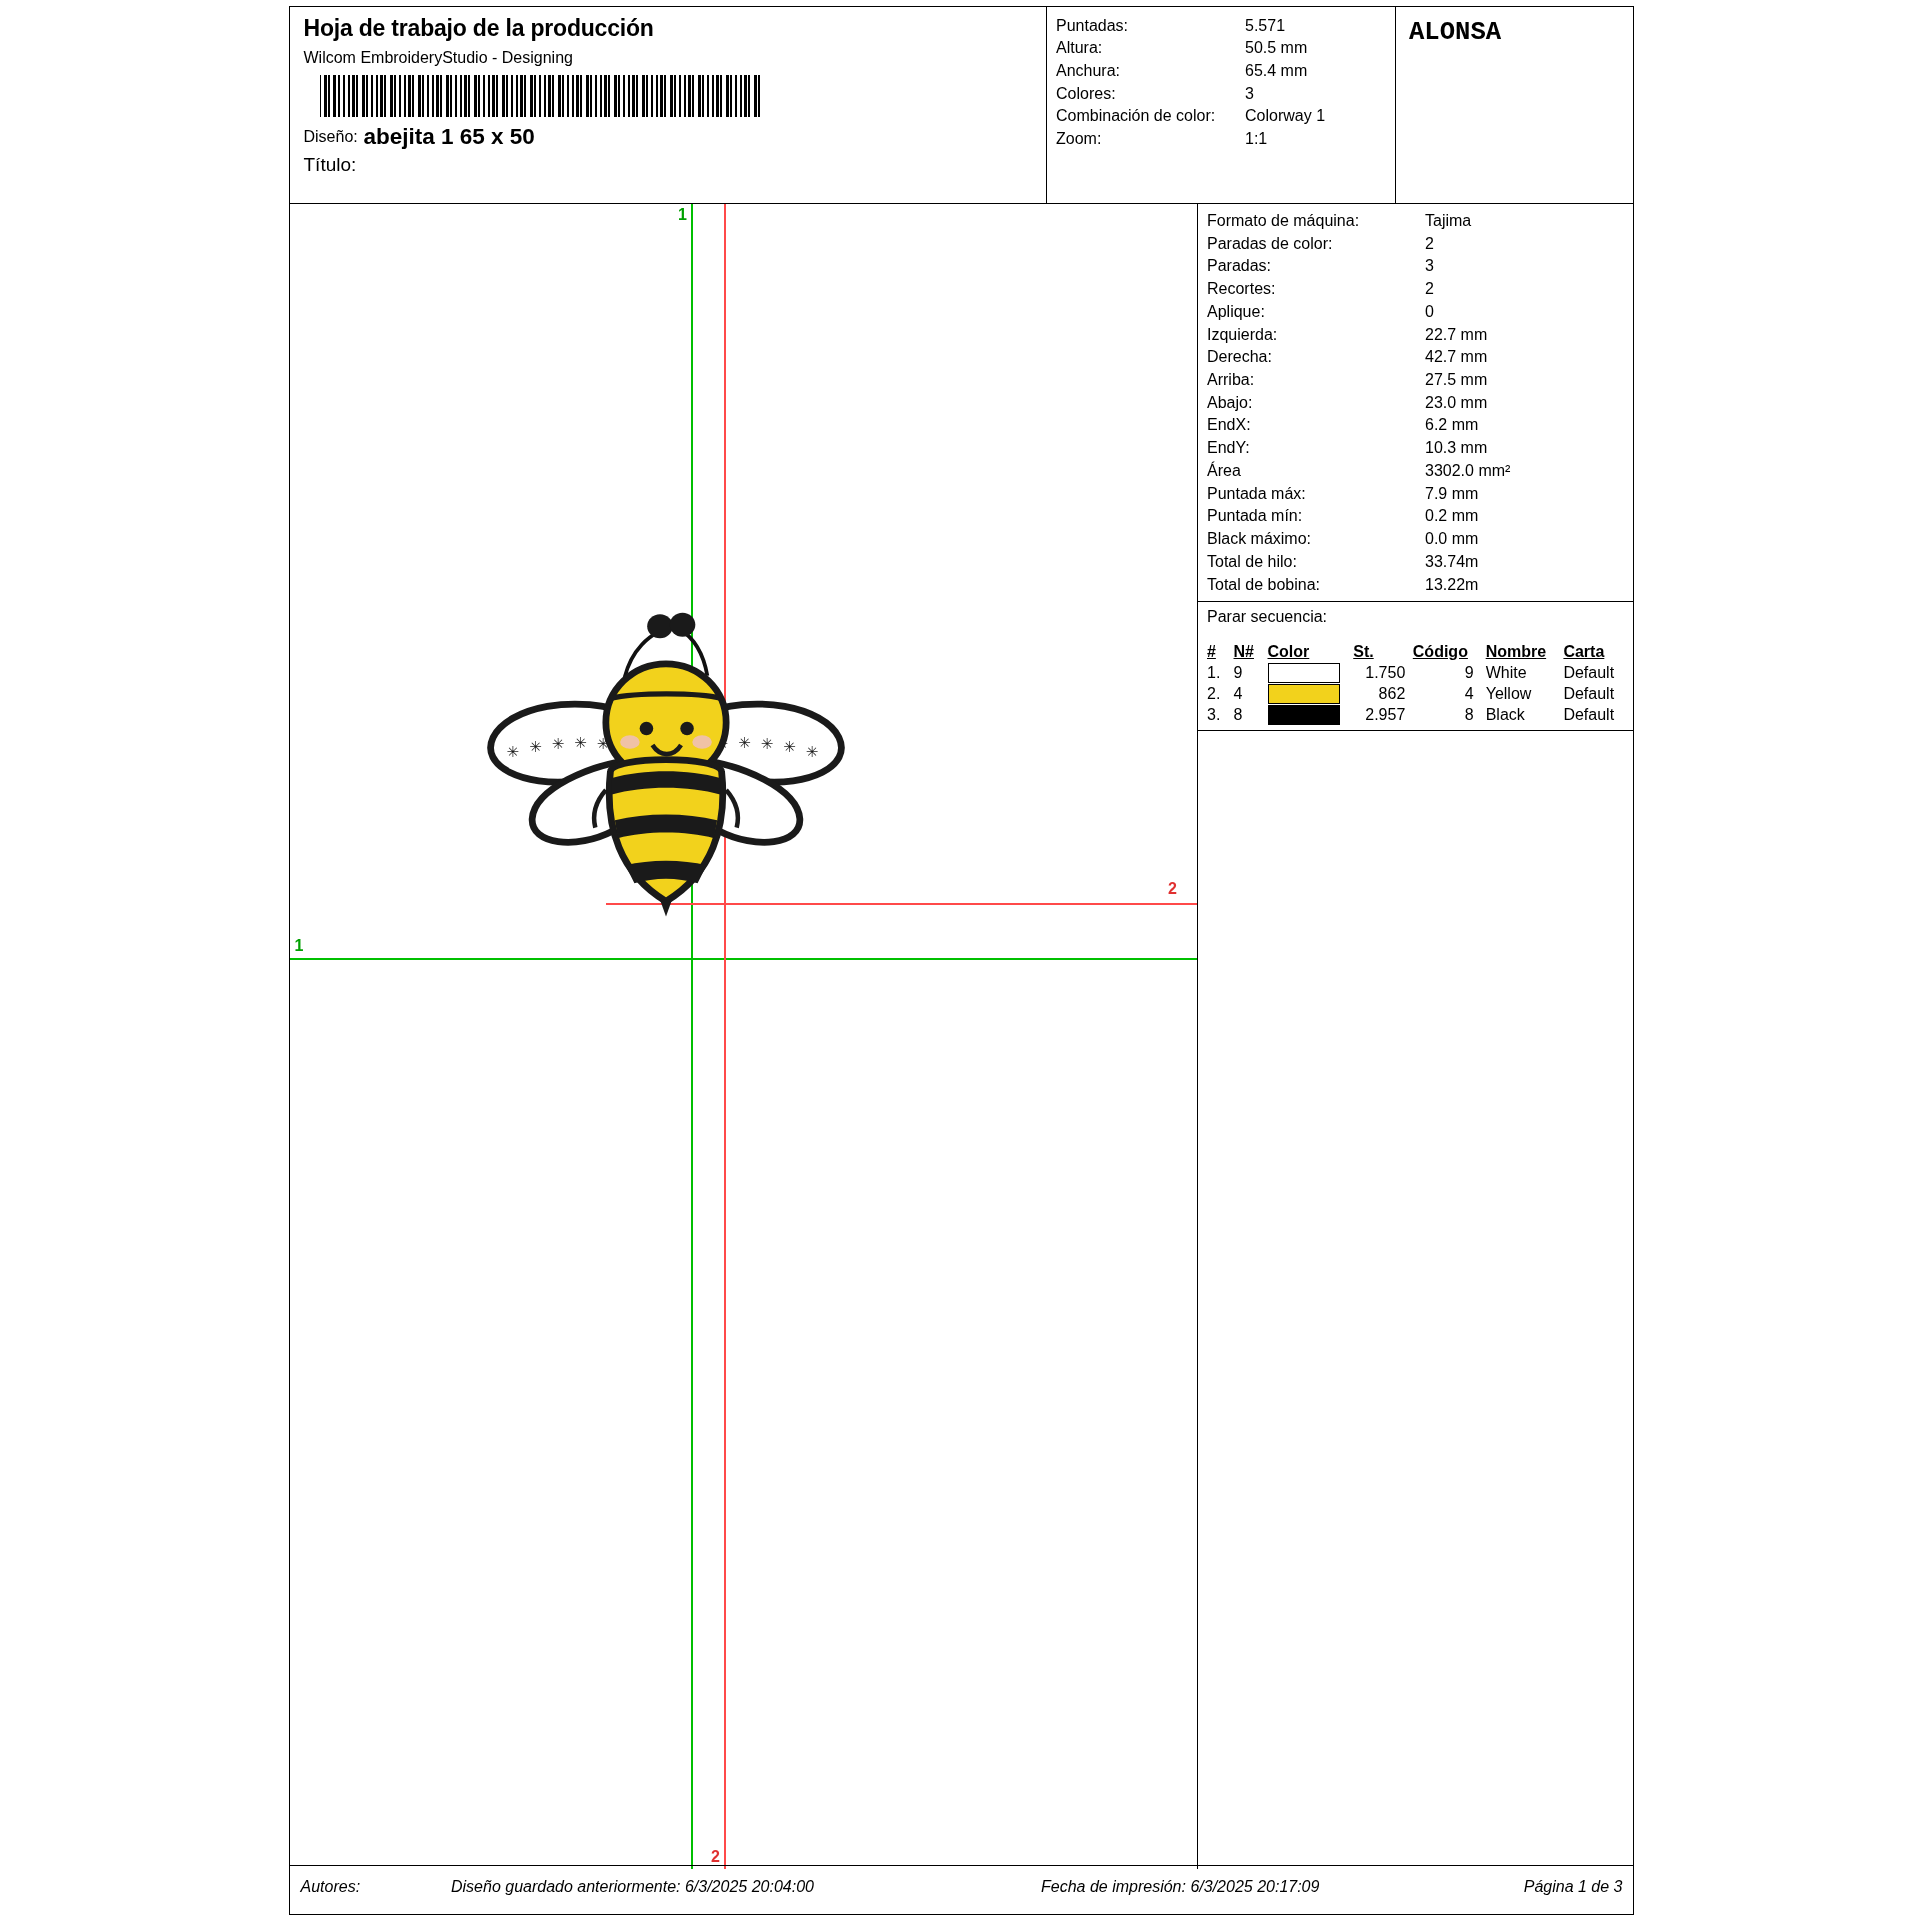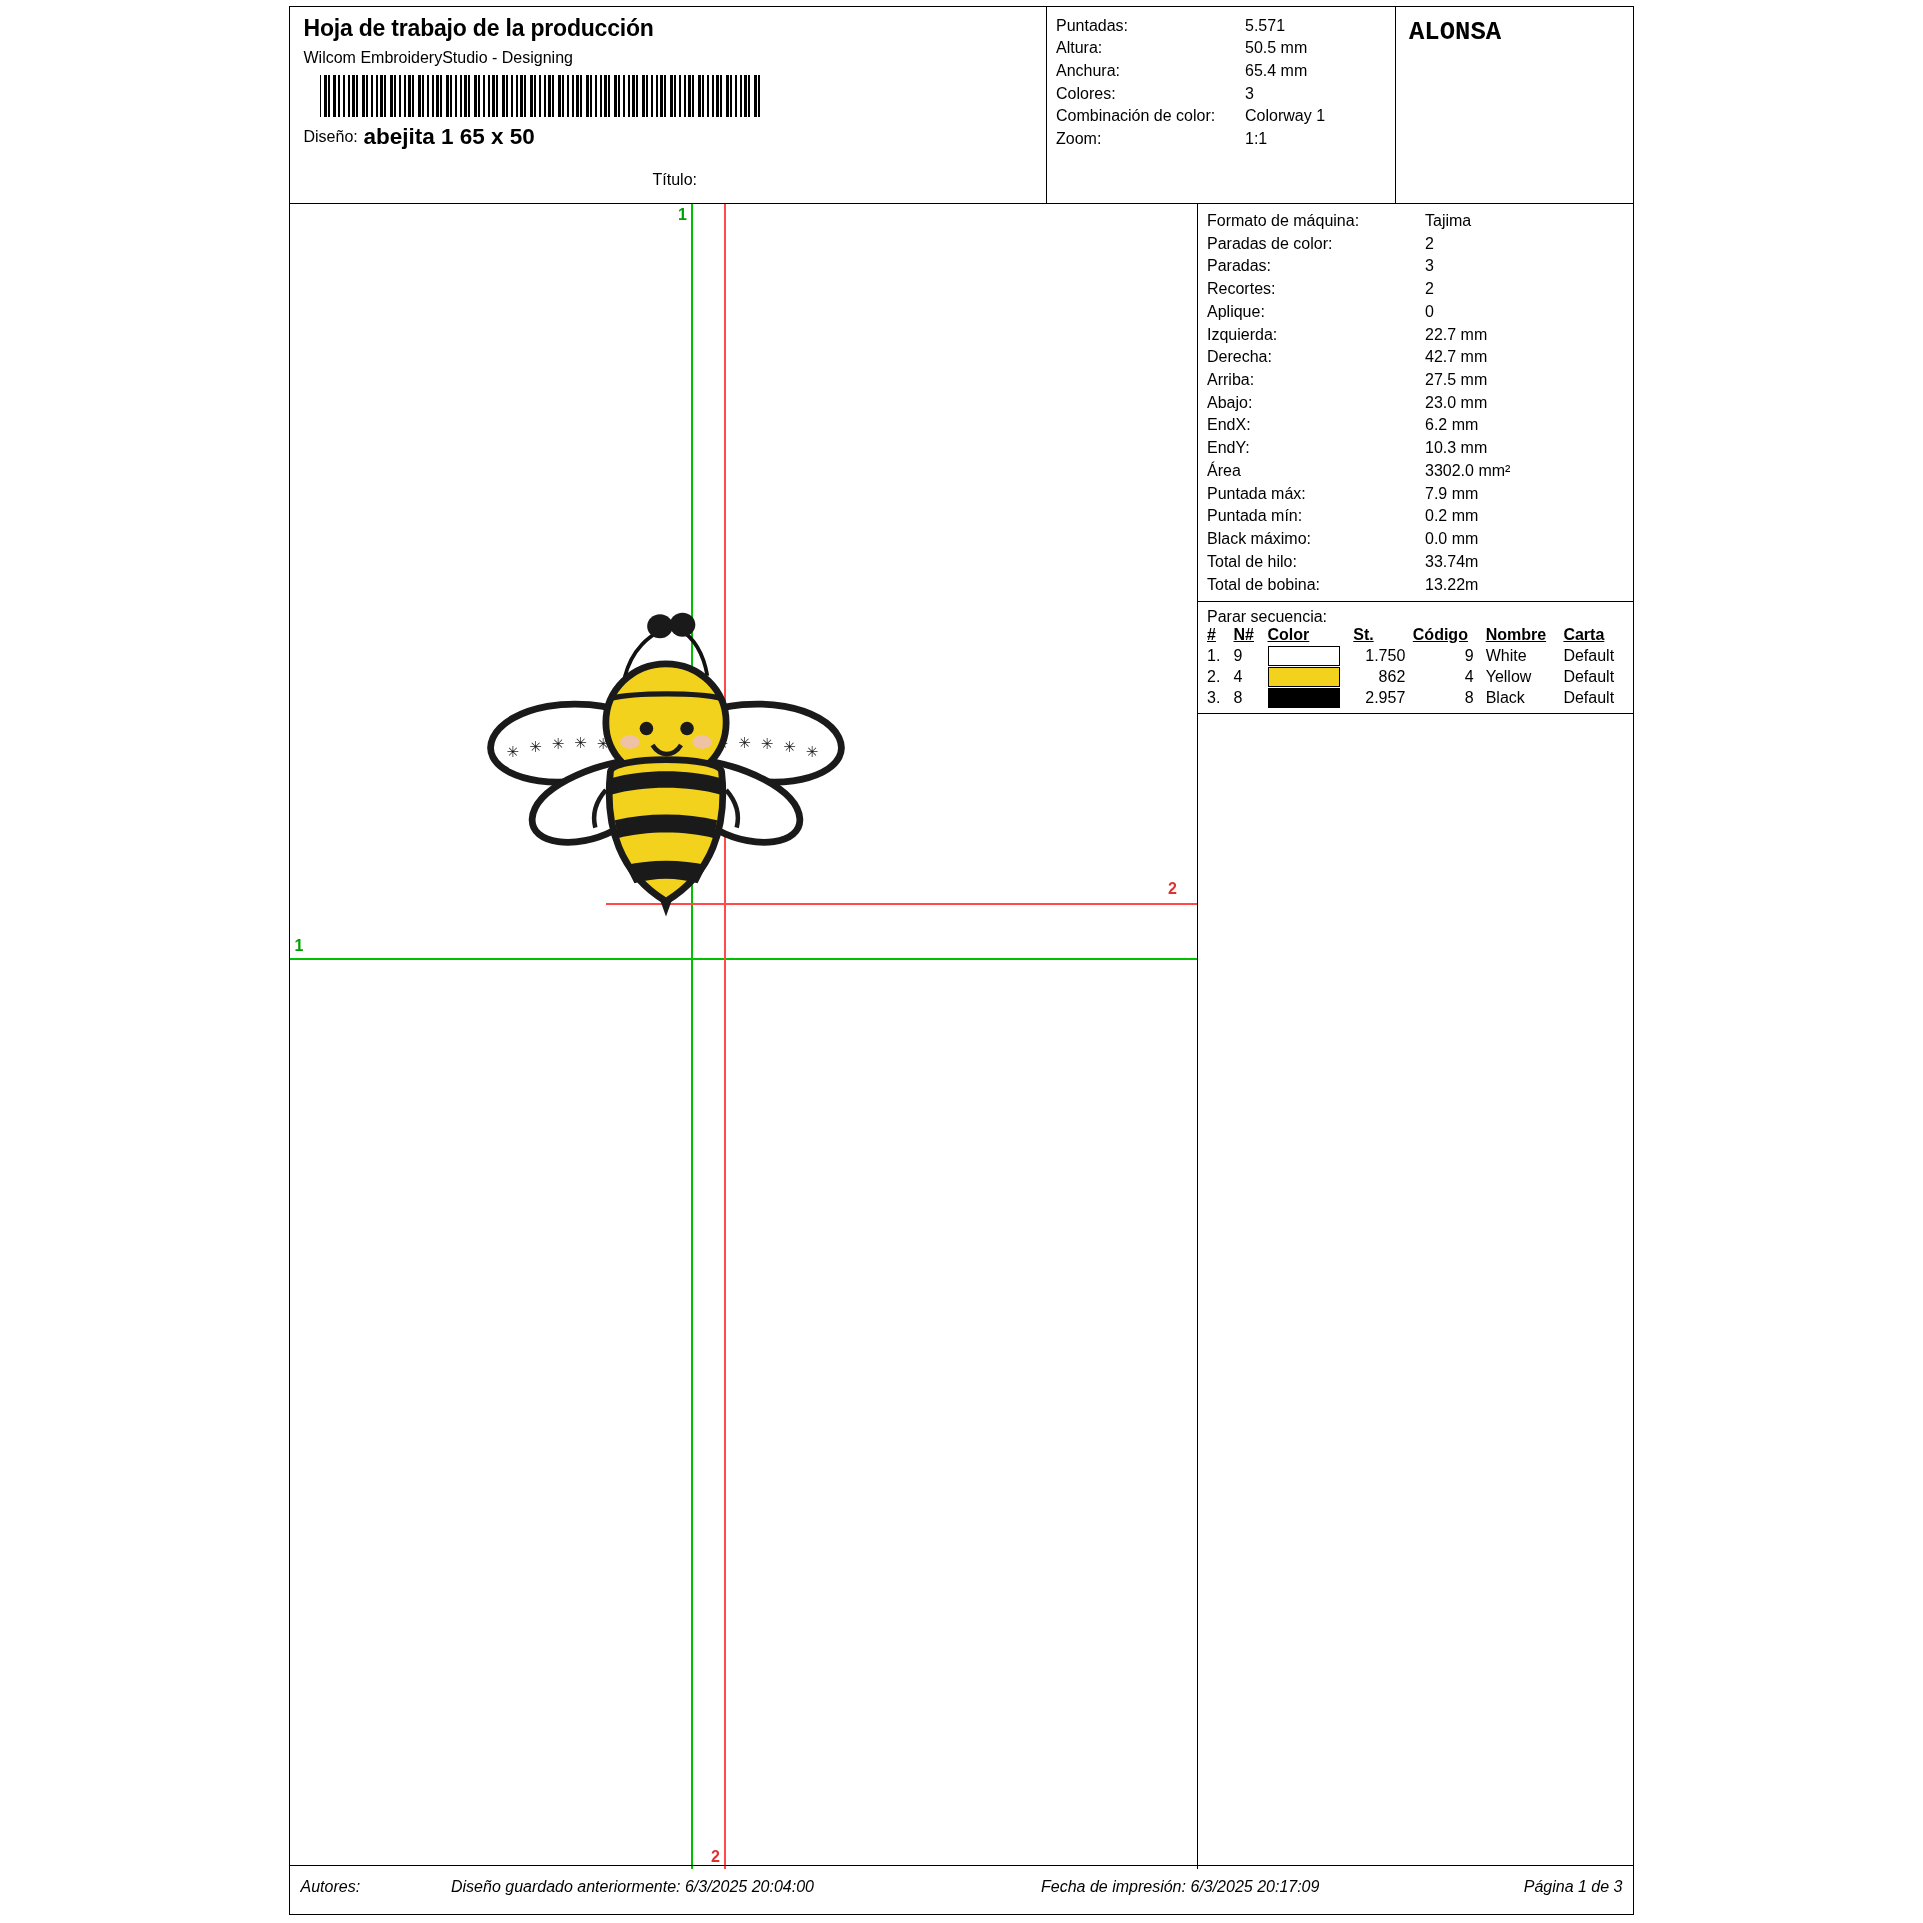--- a/index.html
+++ b/index.html
@@ -74,23 +74,22 @@
   }
   .lbl-design {
     font-size: 16px;
     width: 60px;
   }
   .val-design {
     font-size: 22.5px;
     font-weight: bold;
   }
   .row-title {
-    margin-top: 21px;
-    font-size: 16px;
-    text-align: center;
+    margin-top: 4px;
+    font-size: 19px;
   }
 
   .hdr-mid {
     position: absolute;
     left: 757px; top: 0;
     width: 349px; height: 100%;
     box-sizing: border-box;
     border-right: 1.5px solid #000;
     padding: 7.5px 0 0 9px;
   }
@@ -143,21 +142,21 @@
     border-bottom: 1.5px solid #000;
   }
   .info-block .kv .k { width: 218px; }
 
   .seq-block {
     padding: 6px 0 4.5px 9px;
     border-bottom: 1.5px solid #000;
   }
   .seq-title {
     font-size: 16px;
-    margin-bottom: 0;
+    margin-bottom: 17px;
   }
   table.seq {
     border-collapse: collapse;
     font-size: 16px;
   }
   table.seq th {
     text-decoration: underline;
     font-weight: bold;
     text-align: left;
     padding: 0 7.5px 1.5px 0;

